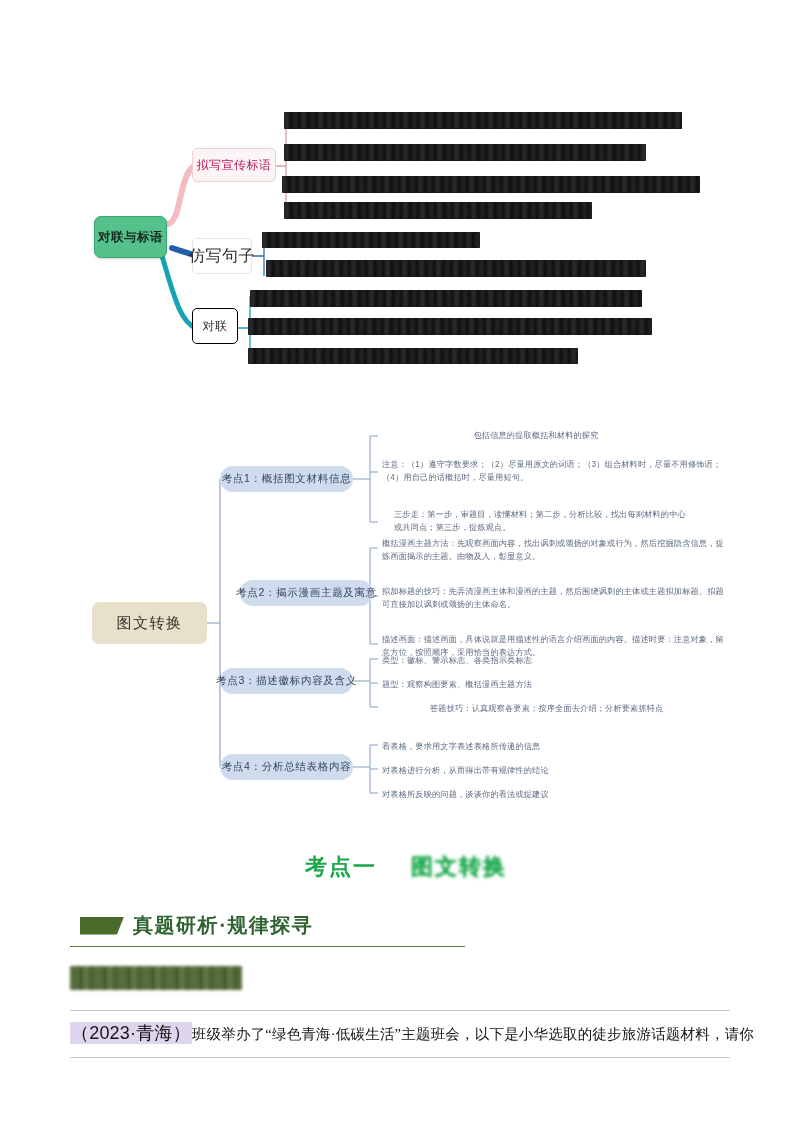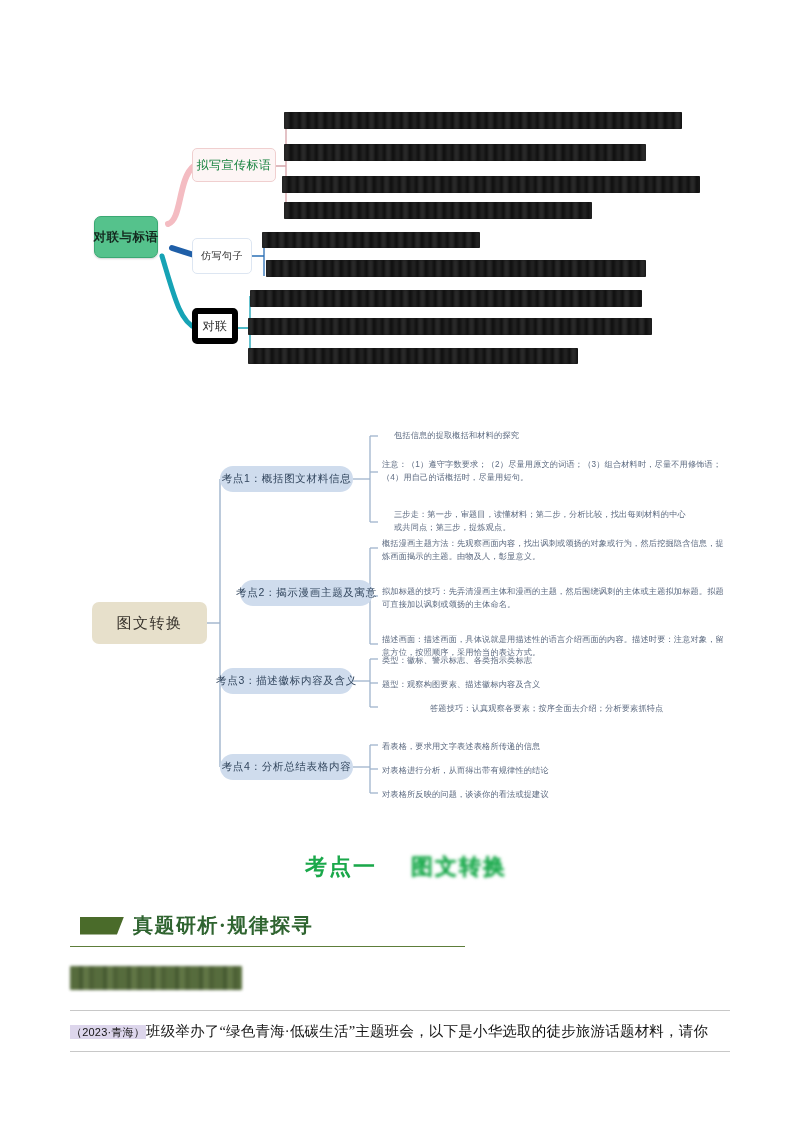--- a/index.html
+++ b/index.html
@@ -33,52 +33,52 @@
     box-sizing: border-box;
     display: flex;
     align-items: center;
     justify-content: center;
     font-size: 12.5px;
     letter-spacing: .5px;
     white-space: nowrap;
   }
   .mm-root-green {
     left: 24px; top: 116px;
-    width: 64px; height: 42px;
+    width: 73px; height: 42px;
     background: #55c28c;
     border: 1px solid #3aa873;
     border-radius: 7px;
     color: #14291f;
     font-weight: bold;
     font-size: 12.5px;
     box-shadow: 0 1px 2px rgba(0,0,0,.18);
   }
   .mm-n1 {
     left: 122px; top: 48px;
     width: 84px; height: 34px;
     background: #fdf5f5;
     border: 1px solid #f0cfcf;
     border-radius: 5px;
-    color: #15803d;
+    color: #be185d;
     font-size: 12px;
   }
   .mm-n2 {
     left: 122px; top: 138px;
     width: 60px; height: 36px;
     background: #ffffff;
     border: 1px solid #dde6f2;
     border-radius: 5px;
     color: #2b2b2b;
-    font-size: 10px;
+    font-size: 16px;
   }
   .mm-n3 {
     left: 122px; top: 208px;
     width: 46px; height: 36px;
     background: #ffffff;
-    border: 6px solid #000000;
+    border: 1px solid #000000;
     border-radius: 5px;
     color: #2b2b2b;
     font-size: 12px;
   }
 
   
   .redacted-line {
     position: absolute;
     background: #0d0d0d;
     border-radius: 1px;
@@ -239,21 +239,21 @@
     font-size: 14.5px;
     line-height: 1.55;
     color: #141414;
     font-family: "Liberation Serif", "DejaVu Serif", serif;
     white-space: nowrap;
     letter-spacing: .2px;
   }
   .src-tag {
     background: #ddd6ec;
     padding: 1px 1px;
-    font-size: 11px;
+    font-size: 18px;
     font-family: "Liberation Sans", "DejaVu Sans", sans-serif;
   }
 </style>
 </head>
 <body>
 
 <div id="mindmap-top">
 
   <svg width="660" height="285" viewBox="0 0 660 285">
 
@@ -322,30 +322,30 @@
     <path d="M 300 381 L 308 381" stroke="#9fb4cc" stroke-width="1.3" fill="none"></path>
   </svg>
 
   <div class="kp-root nosel">图文转换</div>
 
   <div class="kp-node n1 nosel">考点1：概括图文材料信息</div>
   <div class="kp-node n2 nosel">考点2：揭示漫画主题及寓意</div>
   <div class="kp-node n3 nosel">考点3：描述徽标内容及含义</div>
   <div class="kp-node n4 nosel">考点4：分析总结表格内容</div>
 
-  <div class="kp-detail" style="left:324px; top:17px;  width:336px;">包括信息的提取概括和材料的探究</div>
+  <div class="kp-detail" style="left:298px; top:17px;  width:336px;text-align:center;">包括信息的提取概括和材料的探究</div>
   <div class="kp-detail" style="left:312px; top:46px;  width:340px;">注意：（1）遵守字数要求；（2）尽量用原文的词语；（3）组合材料时，尽量不用修饰语；（4）用自己的话概括时，尽量用短句。</div>
   <div class="kp-detail" style="left:324px; top:96px;  width:300px;">三步走：第一步，审题目，读懂材料；第二步，分析比较，找出每则材料的中心或共同点；第三步，提炼观点。</div>
 
   <div class="kp-detail" style="left:312px; top:125px; width:342px;">概括漫画主题方法：先观察画面内容，找出讽刺或颂扬的对象或行为，然后挖掘隐含信息，提炼画面揭示的主题。由物及人，彰显意义。</div>
   <div class="kp-detail" style="left:312px; top:173px; width:342px;">拟加标题的技巧：先弄清漫画主体和漫画的主题，然后围绕讽刺的主体或主题拟加标题。拟题可直接加以讽刺或颂扬的主体命名。</div>
   <div class="kp-detail" style="left:312px; top:221px; width:342px;">描述画面：描述画面，具体说就是用描述性的语言介绍画面的内容。描述时要：注意对象，留意方位，按照顺序，采用恰当的表达方式。</div>
 
   <div class="kp-detail" style="left:312px; top:242px; width:330px;">类型：徽标、警示标志、各类指示类标志</div>
-  <div class="kp-detail" style="left:312px; top:266px; width:330px;">题型：观察构图要素、描述徽标内容及含义</div>
+  <div class="kp-detail" style="left:312px; top:266px; width:330px;">题型：观察构图要素、概括漫画主题方法</div>
   <div class="kp-detail" style="left:312px; top:290px; width:330px;margin-left:48px;">答题技巧：认真观察各要素；按序全面去介绍；分析要素抓特点</div>
 
   <div class="kp-detail" style="left:312px; top:328px; width:330px;">看表格，要求用文字表述表格所传递的信息</div>
   <div class="kp-detail" style="left:312px; top:352px; width:330px;">对表格进行分析，从而得出带有规律性的结论</div>
   <div class="kp-detail" style="left:312px; top:376px; width:330px;">对表格所反映的问题，谈谈你的看法或提建议</div>
 </div>
 
 <div id="kaodian-title">
   <span class="clear">考点一</span><span class="blur-green">图文转换</span>
 </div>

